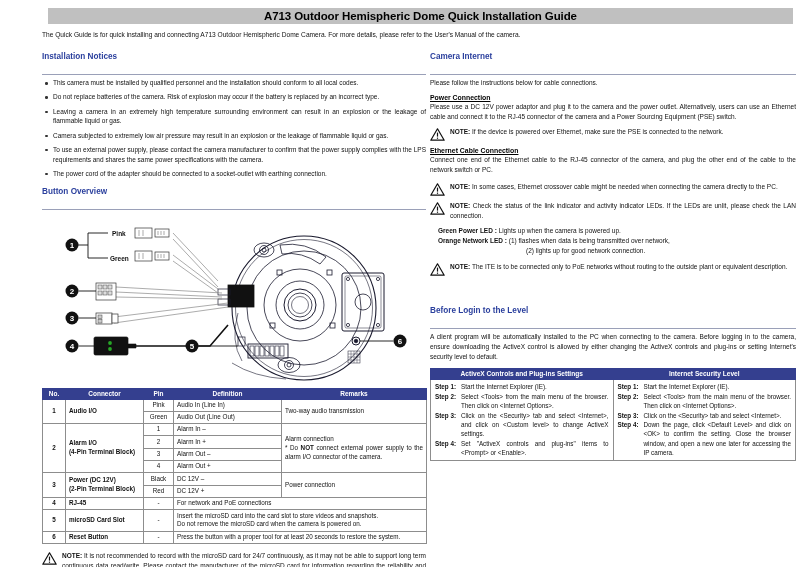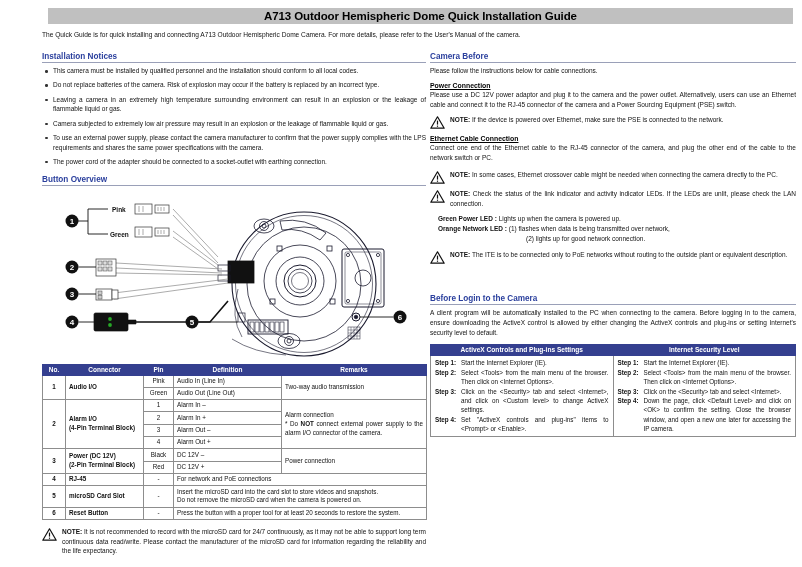--- a/index.html
+++ b/index.html
@@ -29,21 +29,21 @@
   }
 
   
   .col-left  { position:absolute; left:24px;  top:52px; width:384px; }
   .col-right { position:absolute; left:412px; top:52px; width:366px; }
 
   
   .sec-head {
     color:#2a3f9d; font-size:8.2px; font-weight:bold;
     border-bottom:1px solid #9aa0b8;
-    padding-bottom:1px; margin-bottom:3px;
+    padding-bottom:13px; margin-bottom:3px;
   }
   .sub-head {
     font-size:6.9px; font-weight:bold; color:#000;
     text-decoration:underline; margin:6px 0 1px 0;
   }
   .para {
     font-size:6.5px; line-height:1.52; text-align:justify; color:#111;
     margin:0 0 2px 0;
   }
 
@@ -405,21 +405,21 @@
         </svg>
       </div>
       <div class="txt">
         <b>NOTE:</b><span> It is not recommended to record with the microSD card for 24/7 continuously, as it may not be able to support long term continuous data read/write. Please contact the manufacturer of the microSD card for information regarding the reliability and the life expectancy.</span>
       </div>
     </div>
   </div>
 
   <div class="col-right">
 
-    <div class="sec-head">Camera Before</div>
+    <div class="sec-head">Camera Internet</div>
     <div class="para">Please follow the instructions below for cable connections.</div>
 
     <div class="sub-head">Power Connection</div>
     <div class="para">Please use a DC 12V power adaptor and plug it to the camera and the power outlet. Alternatively, users can use an Ethernet cable and connect it to the RJ-45 connector of the camera and a Power Sourcing Equipment (PSE) switch.</div>
 
     <div class="note">
       <div class="tri">
         <svg width="15" height="13" viewBox="0 0 15 13">
           <path d="M7.5 0.8 L14.2 12.2 L0.8 12.2 Z" fill="none" stroke="#111" stroke-width="1.2" stroke-linejoin="round"></path>
           <rect x="6.9" y="4.6" width="1.2" height="4" fill="#111"></rect>
@@ -474,21 +474,21 @@
           <path d="M7.5 0.8 L14.2 12.2 L0.8 12.2 Z" fill="none" stroke="#111" stroke-width="1.2" stroke-linejoin="round"></path>
           <rect x="6.9" y="4.6" width="1.2" height="4" fill="#111"></rect>
           <rect x="6.9" y="9.6" width="1.2" height="1.2" fill="#111"></rect>
         </svg>
       </div>
       <div class="txt">
         <b>NOTE:</b><span> The ITE is to be connected only to PoE networks without routing to the outside plant or equivalent description.</span>
       </div>
     </div>
 
-    <div class="sec-head" style="margin-top:30px;">Before Login to the Camera</div>
+    <div class="sec-head" style="margin-top:30px;">Before Login to the Level</div>
     <div class="para">A client program will be automatically installed to the PC when connecting to the camera. Before logging in to the camera, ensure downloading the ActiveX control is allowed by either changing the ActiveX controls and plug-ins or setting Internet's security level to default.</div>
 
     <table class="ax" style="margin-top:6px;">
       <colgroup>
           <col style="width:50%">
           <col style="width:50%">
         </colgroup>
       <thead>
         <tr>
           <th>ActiveX Controls and Plug-ins Settings</th>

